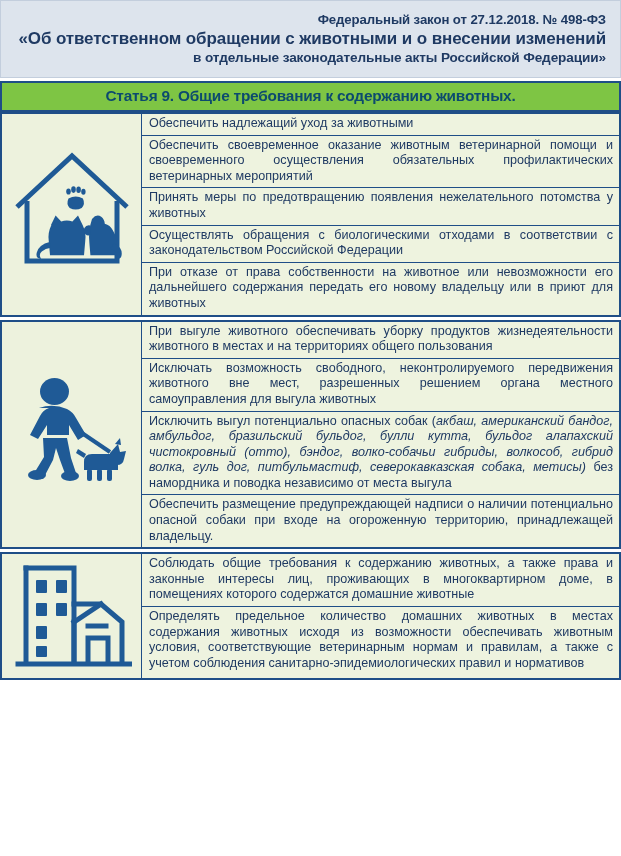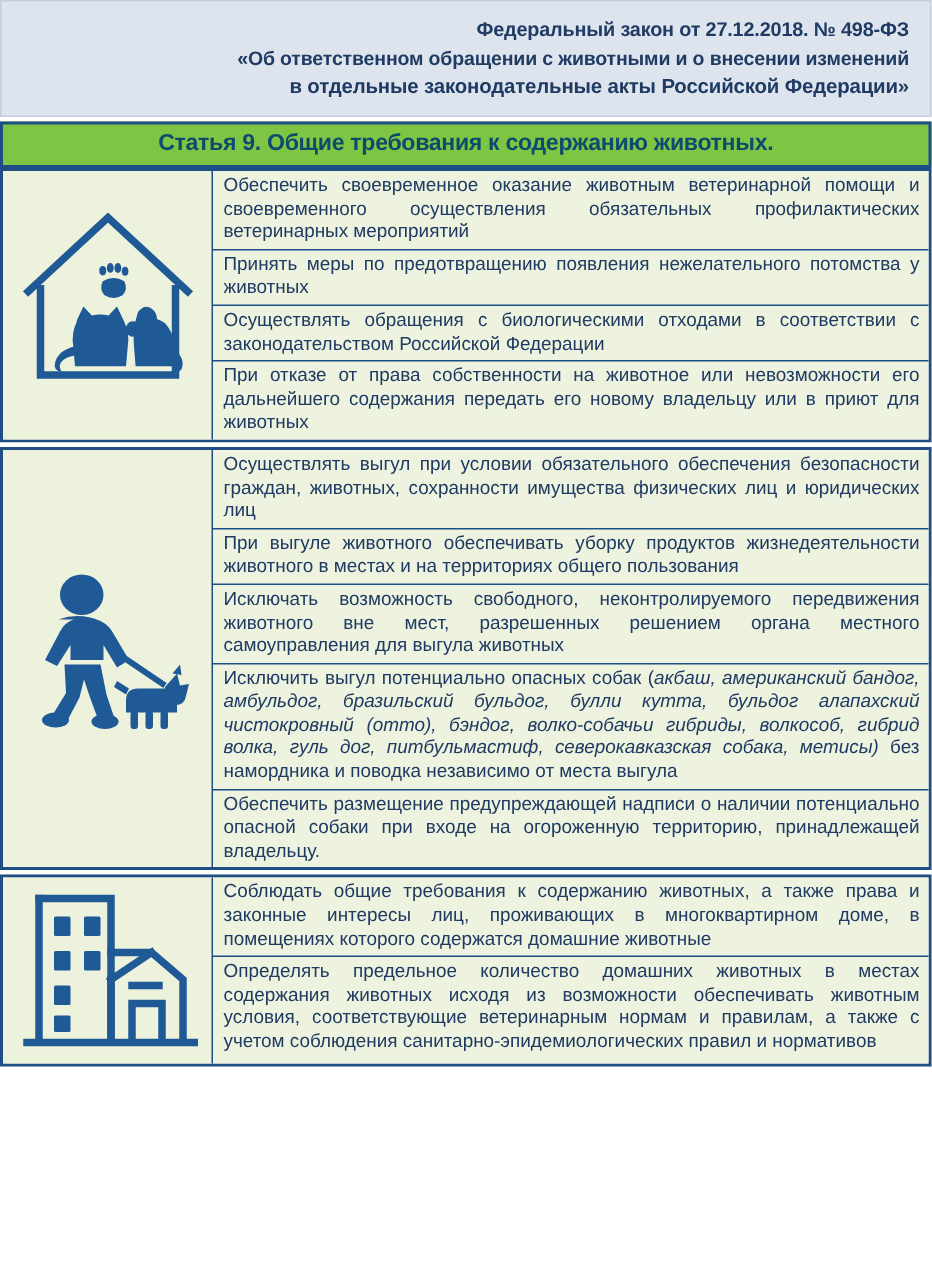--- a/index.html
+++ b/index.html
@@ -32,21 +32,21 @@
     text-align: right;
   }
   .banner-line {
     font-weight: bold;
     color: #1f3a63;
     font-size: 13.2px;
     line-height: 19px;
     letter-spacing: -0.1px;
   }
   .banner-line.l1 { font-size: 13.2px; }
-  .banner-line.l2 { font-size: 13px; }
+  .banner-line.l2 { font-size: 17px; }
   .banner-line.l3 { font-size: 13.6px; }
 
   
   .section-header {
     background: #7ec544;
     border: 2px solid #1f4e87;
     box-sizing: border-box;
     color: #0c4a6e;
     font-weight: bold;
     font-size: 15.4px;
@@ -139,20 +139,21 @@
           <path d="M38 86 l4.6 -9.6 l5.6 6.0 q5.6 -1.6 11.2 0 l5.6 -6.0 l4.6 9.6 q4.0 8.0 2.6 16.6 l-1.2 13.6 l-34.0 0 l-1.2 -13.6 q-1.4 -8.6 2.6 -16.6 z"></path>
           <path d="M36.6 103 q-10.6 2.6 -12.8 10.4 q-1.6 6.0 4.4 6.6 q-3.0 -4.4 0.6 -7.6 q3.4 -3.0 9.2 -3.6 z"></path>
 
           <path d="M79 80 q4.6 -5.6 9.2 -2.2 q3.2 2.4 3.6 7.0 q5.4 1.4 8.0 6.4 l3.6 7.0 q3.0 6.0 2.0 12.6 l-0.8 5.4 l-27.2 0 l-1.0 -12.0 q-1.4 -12.4 2.6 -24.2 z"></path>
           <path d="M77.4 86.4 q-4.2 -1.0 -6.0 2.6 q-1.8 3.6 1.0 6.2 q2.4 2.2 5.0 0.6 z"></path>
           <path d="M101.2 104 q8.6 5.0 7.4 12.2 q-0.8 4.6 -5.6 3.6 q2.6 -3.8 -0.6 -7.0 q-2.2 -2.2 -5.0 -3.0 z"></path>
         </g>
       </svg>
     </div>
     <div class="rows-cell">
+      <div class="row">Обеспечить надлежащий уход за животными</div>
       <div class="row">Обеспечить своевременное оказание животным ветеринарной помощи и своевременного осуществления обязательных профилактических ветеринарных мероприятий</div>
       <div class="row">Принять меры по предотвращению появления нежелательного потомства у животных</div>
       <div class="row">Осуществлять обращения с биологическими отходами в соответствии с законодательством Российской Федерации</div>
       <div class="row">При отказе от права собственности на животное или невозможности его дальнейшего содержания передать его новому владельцу или в приют для животных</div>
     </div>
   </div>
 
   <div class="gap-2"></div>
 
 
@@ -180,21 +181,20 @@
 
           <rect x="75" y="97" width="5" height="12" rx="2"></rect>
           <rect x="85" y="97" width="5" height="12" rx="2"></rect>
           <rect x="95" y="97" width="5" height="12" rx="2"></rect>
 
           <path d="M72 86 l-8 -5 l2 -4 l8 5 z"></path>
         </g>
       </svg>
     </div>
     <div class="rows-cell">
-      <div class="row">Осуществлять выгул при условии обязательного обеспечения безопасности граждан, животных, сохранности имущества физических лиц и юридических лиц</div>
       <div class="row">При выгуле животного обеспечивать уборку продуктов жизнедеятельности животного в местах и на территориях общего пользования</div>
       <div class="row">Исключать возможность свободного, неконтролируемого передвижения животного вне мест, разрешенных решением органа местного самоуправления для выгула животных</div>
       <div class="row"><span>Исключить выгул потенциально опасных собак (</span><span class="ital">акбаш, американский бандог, амбульдог, бразильский бульдог, булли кутта, бульдог алапахский чистокровный (отто), бэндог, волко-собачьи гибриды, волкособ, гибрид волка, гуль дог, питбульмастиф, северокавказская собака, метисы)</span><span> без намордника и поводка независимо от места выгула</span></div>
       <div class="row">Обеспечить размещение  предупреждающей надписи о наличии потенциально опасной собаки при входе на огороженную территорию, принадлежащей владельцу.</div>
     </div>
   </div>
 
   <div class="gap-2"></div>
 
   <div class="block topline">

